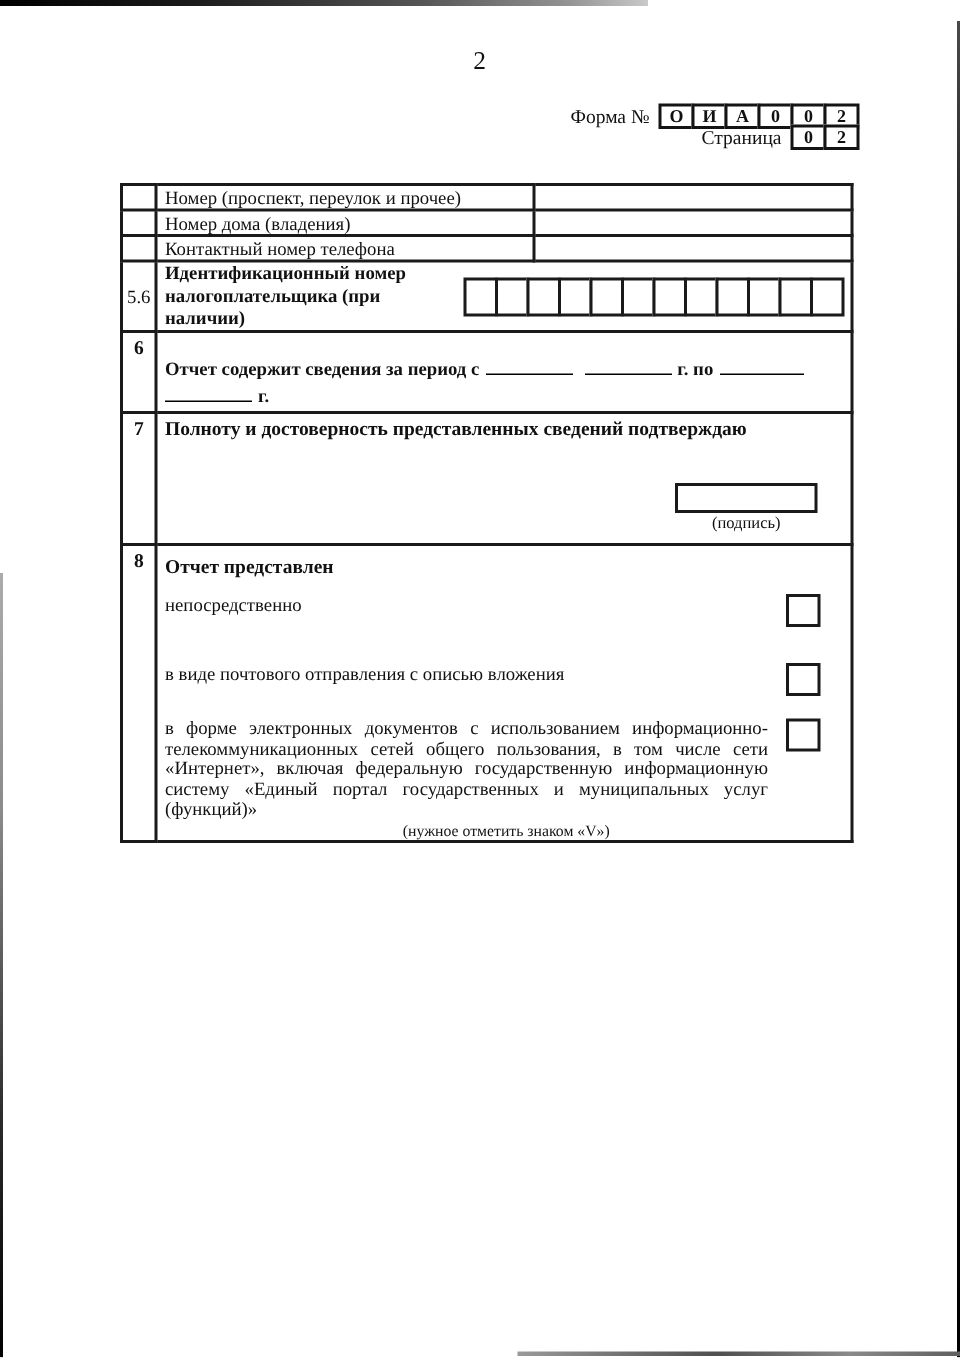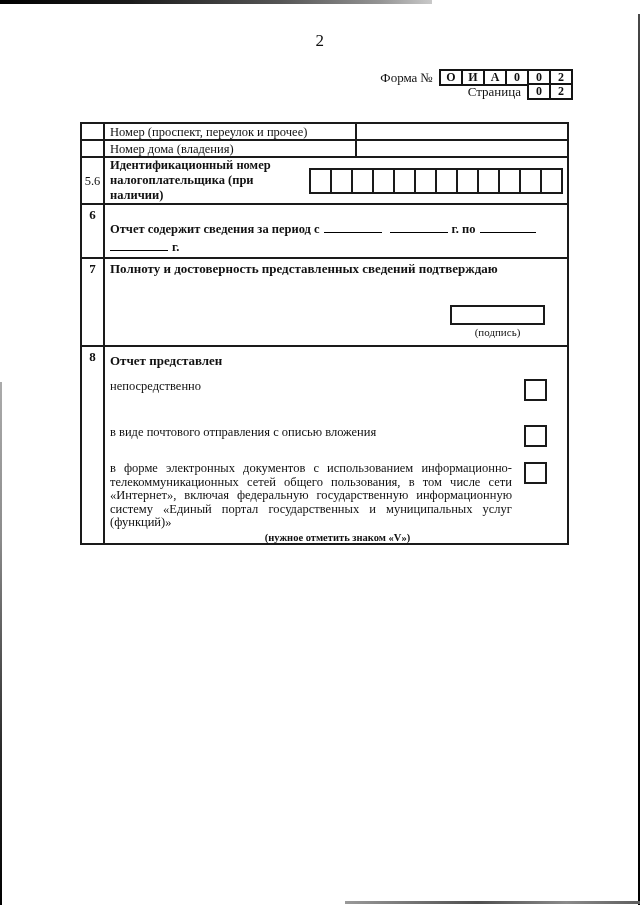--- a/index.html
+++ b/index.html
@@ -63,21 +63,21 @@
 
   
   td.submitted-cell { height:179px; padding-left:5px; padding-right:4px; }
   .sub-title { font-weight:bold; font-size:13px; padding-top:6px; }
   .opt { display:flex; justify-content:space-between; align-items:flex-start; }
   .opt-text { font-size:12.5px; line-height:14px; }
   .checkbox { width:19px; height:18px; border:2px solid #1a1a1a; flex:none;
               margin-right:16px; background:#fff; }
   .opt1 { margin-top:10px; } .opt2 { margin-top:24px; } .opt3 { margin-top:15px; }
   .opt3 .opt-text { width:402px; text-align:justify; line-height:13.5px; }
-  .footnote { text-align:center; font-size:10.5px; font-weight:bold; margin-top:2px; width:455px; }
+  .footnote { text-align:center; font-size:10.5px; font-weight:normal; margin-top:2px; width:455px; }
 </style>
 </head>
 <body>
 
 <div class="sheet">
 
   <div class="scan-top"></div>
   <div class="scan-right"></div>
   <div class="scan-left"></div>
   <div class="scan-bottom"></div>
@@ -116,20 +116,25 @@
         <tr class="addr-row">
       <td class="num"></td>
       <td>Номер (проспект, переулок и прочее)</td>
       <td></td>
     </tr>
     <tr class="addr-row">
       <td class="num"></td>
       <td>Номер дома (владения)</td>
       <td></td>
     </tr>
+    <tr class="addr-row">
+      <td class="num"></td>
+      <td>Контактный номер телефона</td>
+      <td></td>
+    </tr>
 
     <tr>
       <td class="num num-56">5.6</td>
       <td class="inn-cell" colspan="2">
         <div class="inn-flex">
           <div class="inn-label">Идентификационный номер налогоплательщика (при наличии)</div>
           <div class="inn-boxes">
             <span class="inn-box"></span>
             <span class="inn-box"></span>
             <span class="inn-box"></span>

